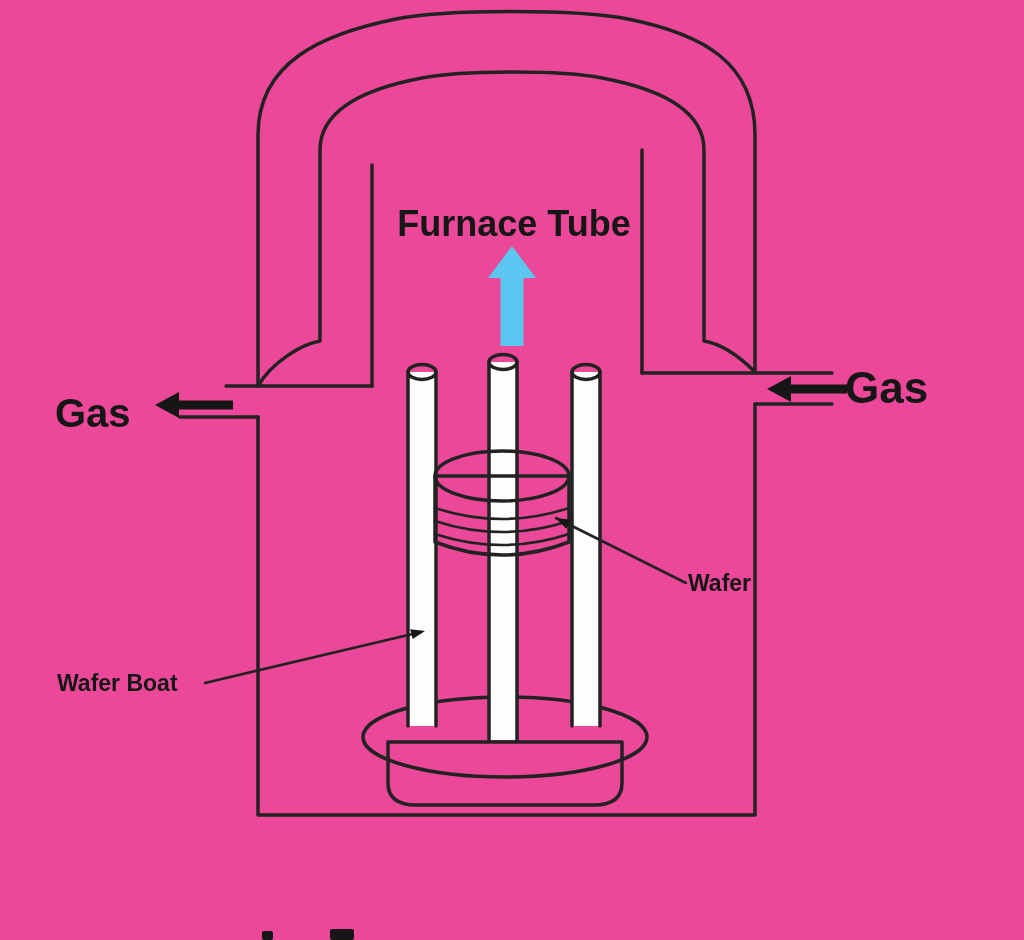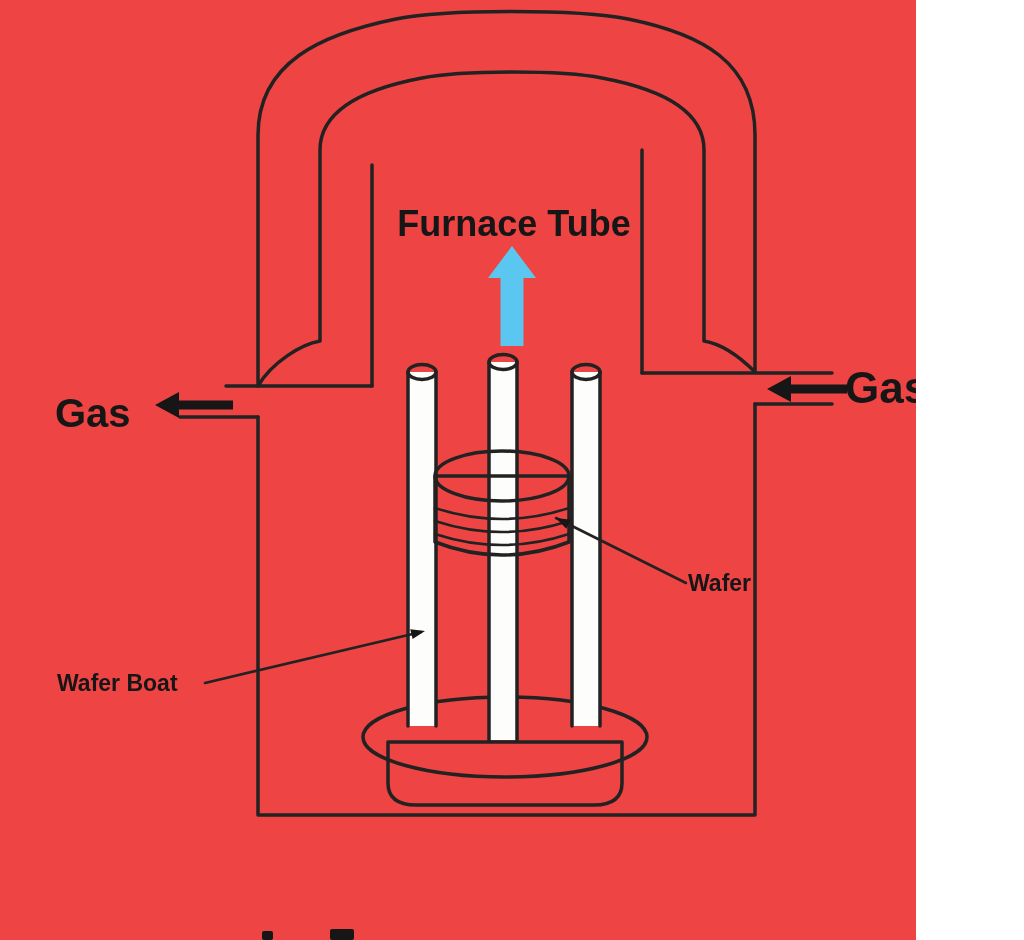--- a/index.html
+++ b/index.html
@@ -1,19 +1,19 @@
 <!DOCTYPE html>
 <html><head>
 <meta charset="utf-8">
 <style>
   html,body{margin:0;padding:0;background:#ffffff;}
   .stage{
     position:relative;
-    width:916px;height:940px;
-    background:#ef4444;
+    width:1024px;height:940px;
+    background:#ec4899;
     overflow:hidden;
     font-family:"Liberation Sans", sans-serif;
   }
   .stage svg{display:block;}
   .ln{fill:none;stroke-width:3.5;stroke-linecap:round;stroke-linejoin:round;}
   .thin{fill:none;stroke-width:2.6;stroke-linecap:round;}
   .lbl{font-weight:700;stroke:none;}
   .lbl-xl{font-size:36px;}
   .lbl-gas-l{font-size:40px;}
   .lbl-gas-r{font-size:44px;}

